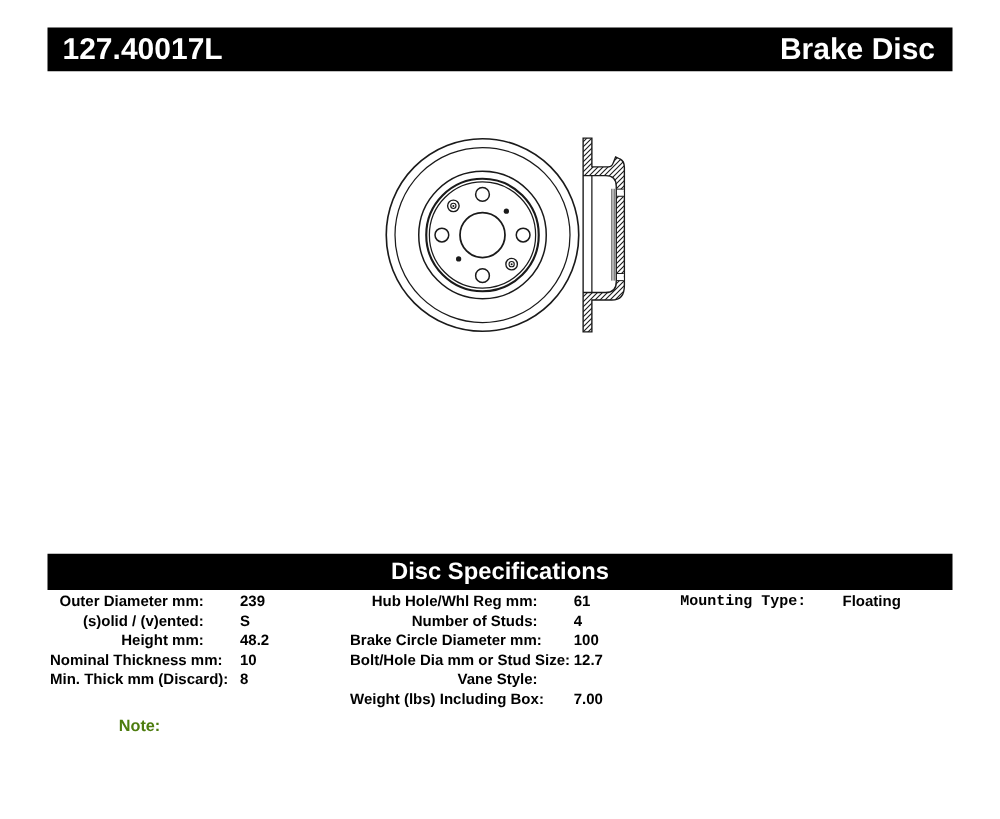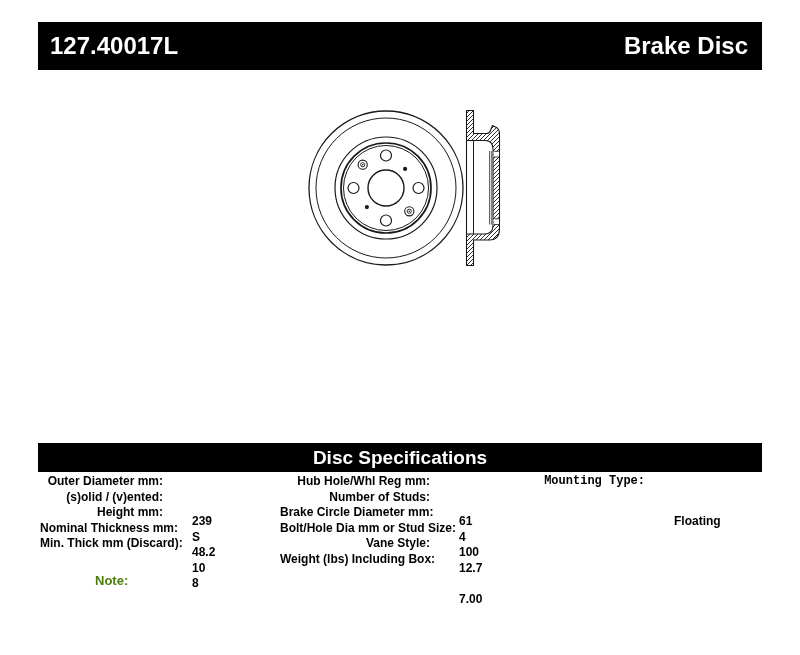--- a/index.html
+++ b/index.html
@@ -21,21 +21,21 @@
     position: absolute;
     left: 38px;
     width: 724px;
     background: #000000;
     color: #ffffff;
     font-weight: bold;
     box-sizing: border-box;
   }
   #top-bar {
     top: 22px;
-    height: 48px;
+    height: 35px;
     display: flex;
     justify-content: space-between;
     align-items: center;
     padding: 0 14px 0 12px;
     font-size: 24px;
   }
   #specs-bar {
     top: 443px;
     height: 29px;
     display: flex;
@@ -67,21 +67,20 @@
     white-space: nowrap;
     gap: 24px;
   }
   .spec-label { text-align: right; flex: 0 0 auto; }
   #spec-col-left   .spec-label { width: 123px; }
   #spec-col-middle .spec-label { width: 150px; }
   #spec-col-right  .spec-label { width: 105px; font-family: Liberation Mono, monospace; }
   .spec-value {
     text-align: left;
     padding-left: 5px;
-    margin-top: 40px;
   }
   #note-label {
     position: absolute;
     left: 95px;
     top: 573px;
     font-size: 13px;
     font-weight: bold;
     color: #4d7c0f;
   }
 </style>

